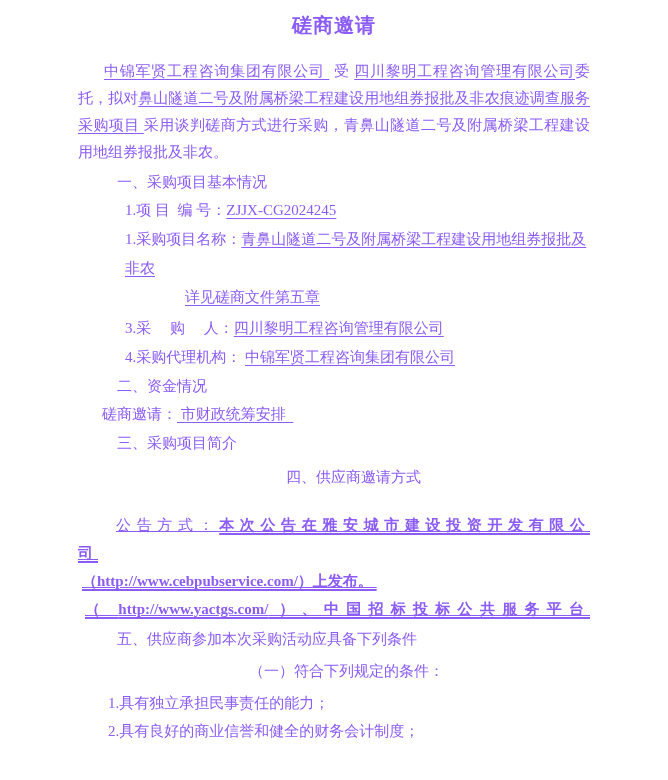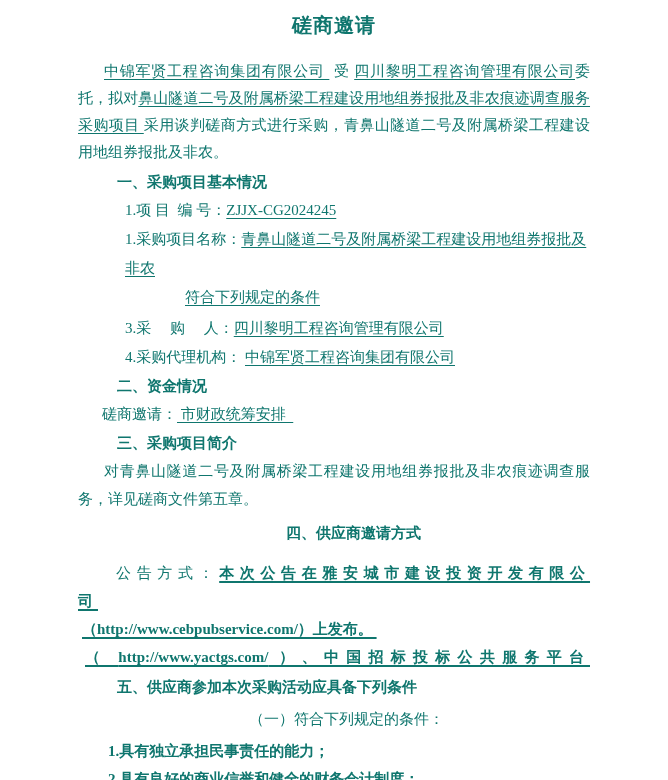--- a/index.html
+++ b/index.html
@@ -2,21 +2,21 @@
 <html><head>
 <meta charset="utf-8">
 <style>
   html, body { margin: 0; padding: 0; background: #e8e8e8; }
   .page {
     width: 668px;
     height: 780px;
     box-sizing: border-box;
     margin: 0 auto;
     background: #ffffff;
-    color: #0f766e;
+    color: #8b5cf6;
     font-family: "Liberation Serif", "DejaVu Serif", serif;
     font-size: 15px;
     padding: 12px 78px 0 78px;
     overflow: hidden;
   }
   .doc-title {
     text-align: center;
     font-weight: bold;
     font-size: 20px;
     line-height: 26px;
@@ -25,21 +25,21 @@
   }
   .para {
     margin: 0;
     line-height: 27px;
     text-align: justify;
     white-space: pre-wrap;
   }
   .indent { text-indent: 26px; }
   .u { text-decoration: underline; text-underline-offset: 3px; }
   .heading {
-    font-weight: bold;
+    font-weight: normal;
     line-height: 28px;
     margin: 0 0 0 39px;
     white-space: pre-wrap;
   }
   .item {
     margin-left: 47px;
     line-height: 29px;
     white-space: pre-wrap;
   }
   .item-wrap2 {
@@ -47,21 +47,21 @@
     line-height: 29px;
     white-space: pre-wrap;
   }
   .gap-sm { margin-top: 2px; }
   .gap-md { margin-top: 6px; text-align: center; }
   .funding {
     margin-left: 24px;
     line-height: 29px;
     white-space: pre-wrap;
   }
-  .announce { margin-top: 12px; }
+  .announce { margin-top: 20px; text-decoration: underline; }
   .announce-line {
     line-height: 28px;
     white-space: pre-wrap;
   }
   .jfy {
     text-align: justify;
     text-align-last: justify;
   }
   .a1 { text-indent: 38px; }
   .a2 { margin-left: 7px; }
@@ -77,51 +77,49 @@
   .sub-heading {
     margin: 4px 0 0 25px;
     line-height: 28px;
     white-space: pre-wrap;
     text-align: center;
   }
   .condition {
     margin-left: 30px;
     line-height: 28px;
     white-space: pre-wrap;
-    font-weight: bold;
   }
   .conditions { margin-top: 4px; }
 </style>
 </head>
 <body>
 
 <div class="page">
 
   <h1 class="doc-title">磋商邀请</h1>
 
   <p class="para indent"><span class="u">中锦军贤工程咨询集团有限公司 </span><span> 受 </span><span class="u">四川黎明工程咨询管理有限公司</span><span>委托，拟对</span><span class="u">鼻山隧道二号及附属桥梁工程建设用地组券报批及非农痕迹调查服务采购项目 </span><span>采用谈判磋商方式进行采购，青鼻山隧道二号及附属桥梁工程建设用地组券报批及非农。</span></p>
 
   <div class="heading gap-sm">一、采购项目基本情况</div>
 
   <div class="item"><span>1.项 目  编 号：</span><span class="u">ZJJX-CG2024245</span></div>
 
   <div class="item"><span>1.采购项目名称：</span><span class="u">青鼻山隧道二号及附属桥梁工程建设用地组券报批及非农</span></div>
-  <div class="item-wrap2"><span class="u">符合下列规定的条件</span></div>
+  <div class="item-wrap2"><span class="u">详见磋商文件第五章</span></div>
 
   <div class="item gap-sm"><span>3.采　 购　 人：</span><span class="u">四川黎明工程咨询管理有限公司</span></div>
 
   <div class="item"><span>4.采购代理机构： </span><span class="u">中锦军贤工程咨询集团有限公司</span></div>
 
   <div class="heading">二、资金情况</div>
 
   <div class="funding"><span>磋商邀请：</span><span class="u"> 市财政统筹安排  </span></div>
 
   <div class="heading">三、采购项目简介</div>
 
-  <p class="para indent" style="line-height:28px">对青鼻山隧道二号及附属桥梁工程建设用地组券报批及非农痕迹调查服务，详见磋商文件第五章。</p>
 
   <div class="heading gap-md">四、供应商邀请方式</div>
 
   <div class="announce">
     <div class="announce-line jfy a1"><span class="cjk-sp">公告方式：</span><span class="bu cjk-sp">本次公告在雅安城市建设投资开发有限公司</span></div>
     <div class="announce-line a3"><span class="bu">（http://www.cebpubservice.com/）上发布。 </span></div>
     <div class="announce-line jfy a2"><span class="bu cjk-sp2">（ </span><span class="bu">http://www.yactgs.com/</span><span class="bu cjk-sp2"> ）、中国招标投标公共服务平台</span></div>
   </div>
 
   <div class="heading gap-sm">五、供应商参加本次采购活动应具备下列条件</div>

